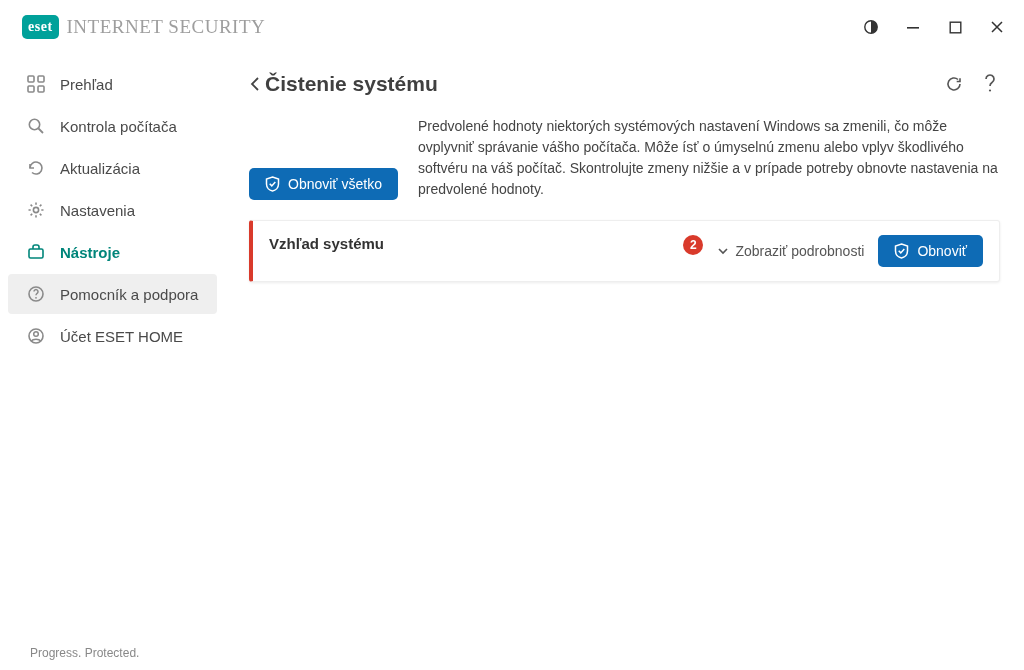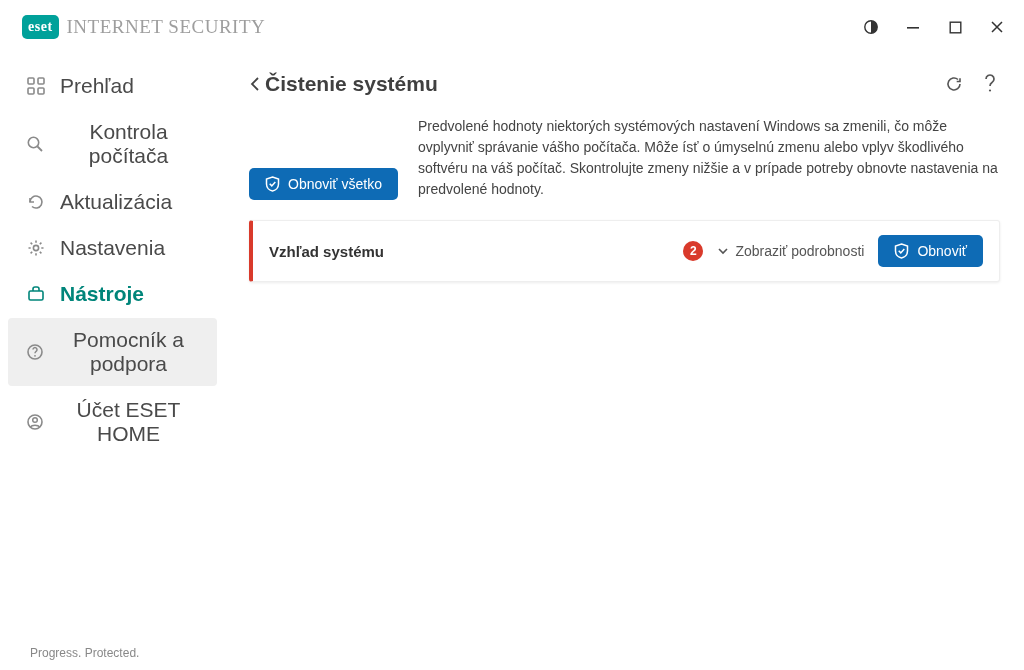--- a/index.html
+++ b/index.html
@@ -61,21 +61,21 @@
     }
     .sidebar {
       width: 225px;
       padding: 10px 0 0 0;
     }
     .sidebar-item {
       display: flex;
       align-items: center;
       gap: 14px;
       padding: 10px 18px;
-      font-size: 21px;
+      font-size: 15px;
       color: #4a4a4a;
       cursor: pointer;
       margin: 2px 8px;
       border-radius: 4px;
       text-align: center;
     }
     .sidebar-item .icon {
       width: 20px;
       height: 20px;
       display: flex;
@@ -145,21 +145,20 @@
       line-height: 1.5;
     }
     .card {
       background: #fff;
       border: 1px solid #eee;
       border-left: 4px solid #d93a2b;
       border-radius: 3px;
       box-shadow: 0 1px 3px rgba(0,0,0,0.08);
       padding: 14px 16px;
       display: flex;
-      align-items: center;
       gap: 14px;
     }
     .card-title {
       font-size: 15px;
       font-weight: 600;
       color: #333;
     }
     .card-spacer { flex: 1; }
     .badge {
       background: #d93a2b;

